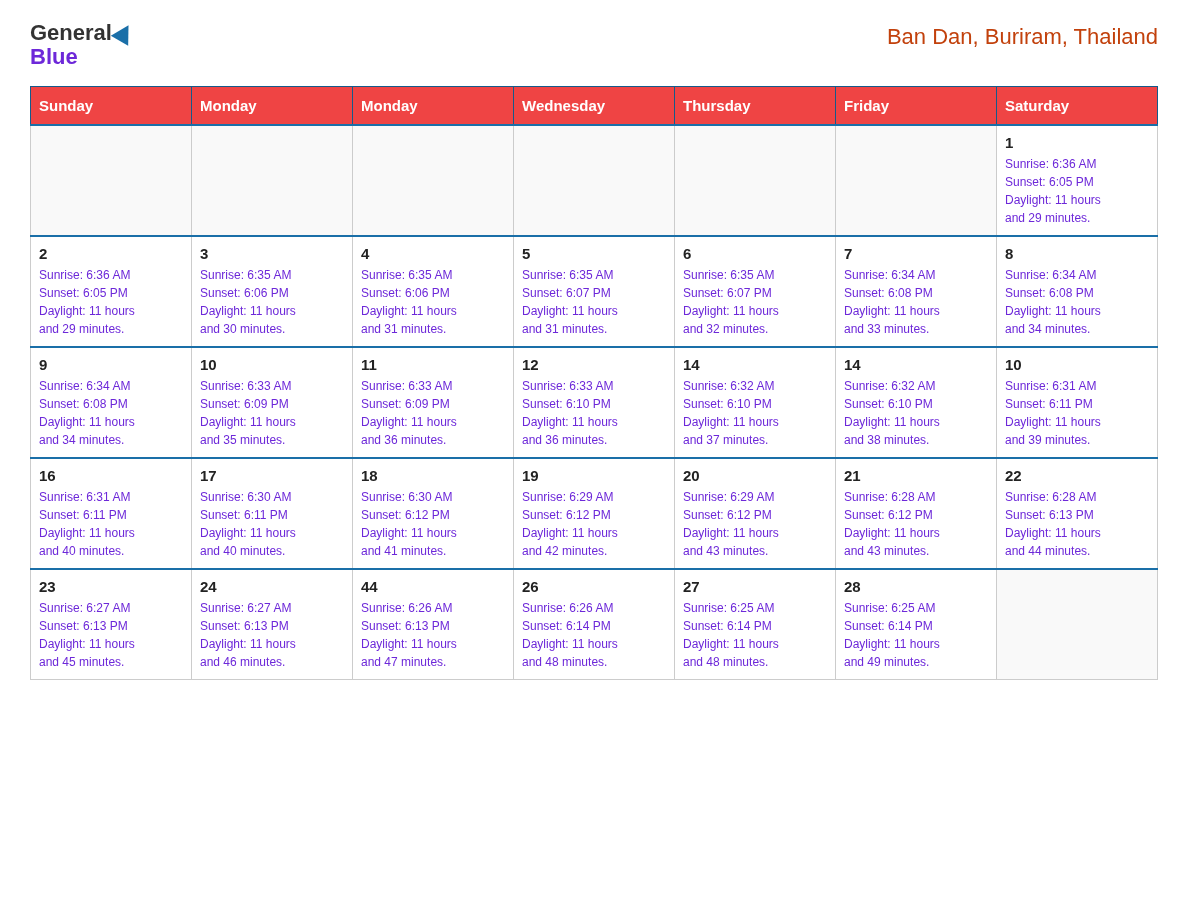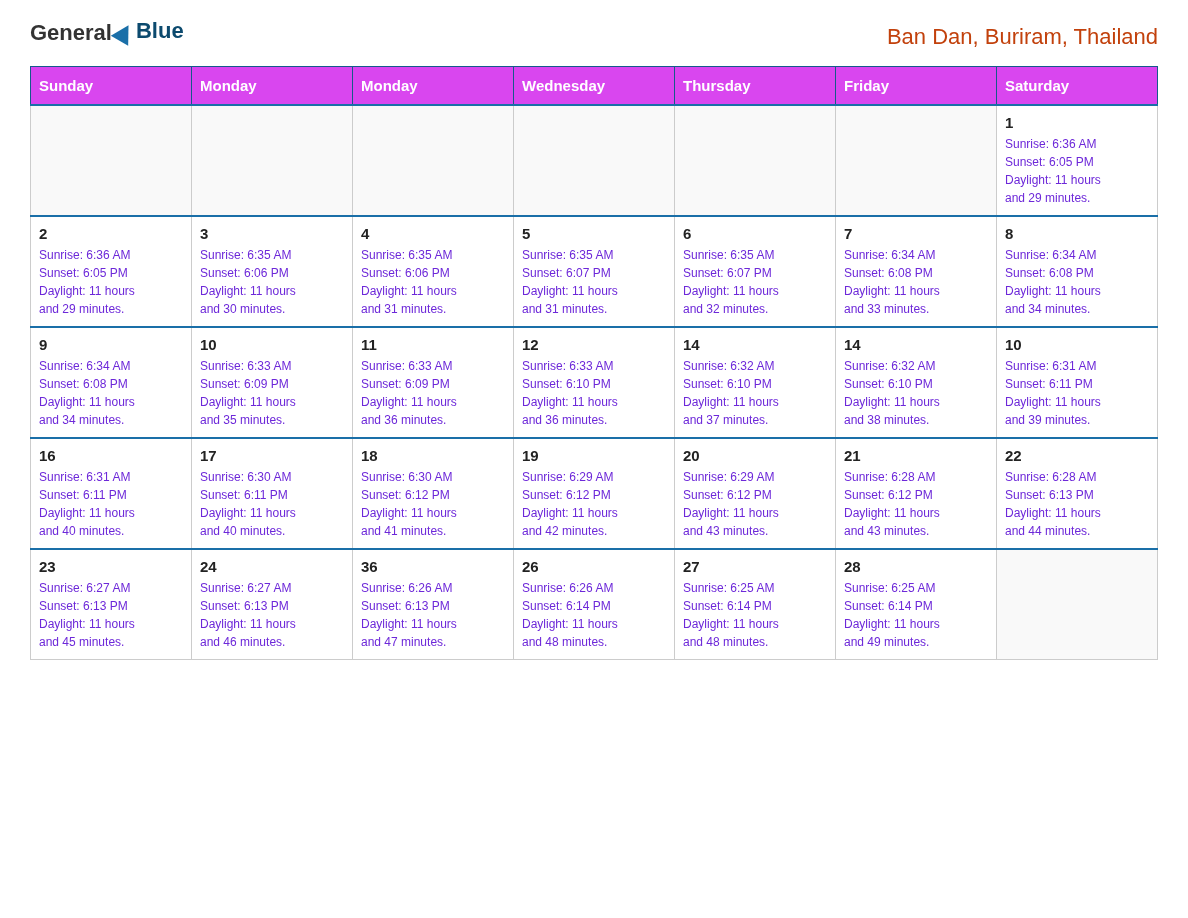--- a/index.html
+++ b/index.html
@@ -10,42 +10,42 @@
       color: #222;
     }
     .header {
       display: flex;
       justify-content: space-between;
       align-items: flex-start;
       margin-bottom: 16px;
     }
     .logo {
       display: flex;
-      flex-direction: row;
+      flex-direction: column;
       align-items: flex-start;
     }
     .logo-top {
       display: flex;
       align-items: center;
       font-size: 22px;
       font-weight: bold;
       color: #333;
     }
     .logo-general { color: #333; }
     .logo-arrow {
       width: 0; height: 0;
       border-left: 10px solid transparent;
       border-right: 10px solid transparent;
       border-bottom: 18px solid #1a6fa8;
       margin: 0 2px;
       transform: rotate(30deg);
       display: inline-block;
     }
     .logo-blue {
-      color: #0c4a6e;
+      color: #6d28d9;
       font-size: 22px;
       font-weight: bold;
       margin-top: -2px;
     }
     .title-area {
       text-align: right;
     }
     .title-area h1 {
       font-size: 42px;
       font-weight: bold;
@@ -55,21 +55,21 @@
       font-size: 22px;
       font-weight: normal;
       color: #c2410c;
       margin-top: 4px;
     }
     .calendar {
       width: 100%;
       border-collapse: collapse;
     }
     .calendar thead th {
-      background: #d946ef;
+      background: #ef4444;
       color: #fff;
       padding: 10px 8px;
       font-size: 15px;
       font-weight: bold;
       text-align: left;
       border: 1px solid #155a8a;
     }
     .calendar tbody td {
       vertical-align: top;
       padding: 8px 8px 8px 8px;
@@ -304,21 +304,21 @@
 and 45 minutes.</div>
         </td>
         <td>
           <span class="day-number">24</span>
           <div class="day-info" style="white-space: pre-line;">Sunrise: 6:27 AM
 Sunset: 6:13 PM
 Daylight: 11 hours
 and 46 minutes.</div>
         </td>
         <td>
-          <span class="day-number">36</span>
+          <span class="day-number">44</span>
           <div class="day-info" style="white-space: pre-line;">Sunrise: 6:26 AM
 Sunset: 6:13 PM
 Daylight: 11 hours
 and 47 minutes.</div>
         </td>
         <td>
           <span class="day-number">26</span>
           <div class="day-info" style="white-space: pre-line;">Sunrise: 6:26 AM
 Sunset: 6:14 PM
 Daylight: 11 hours

